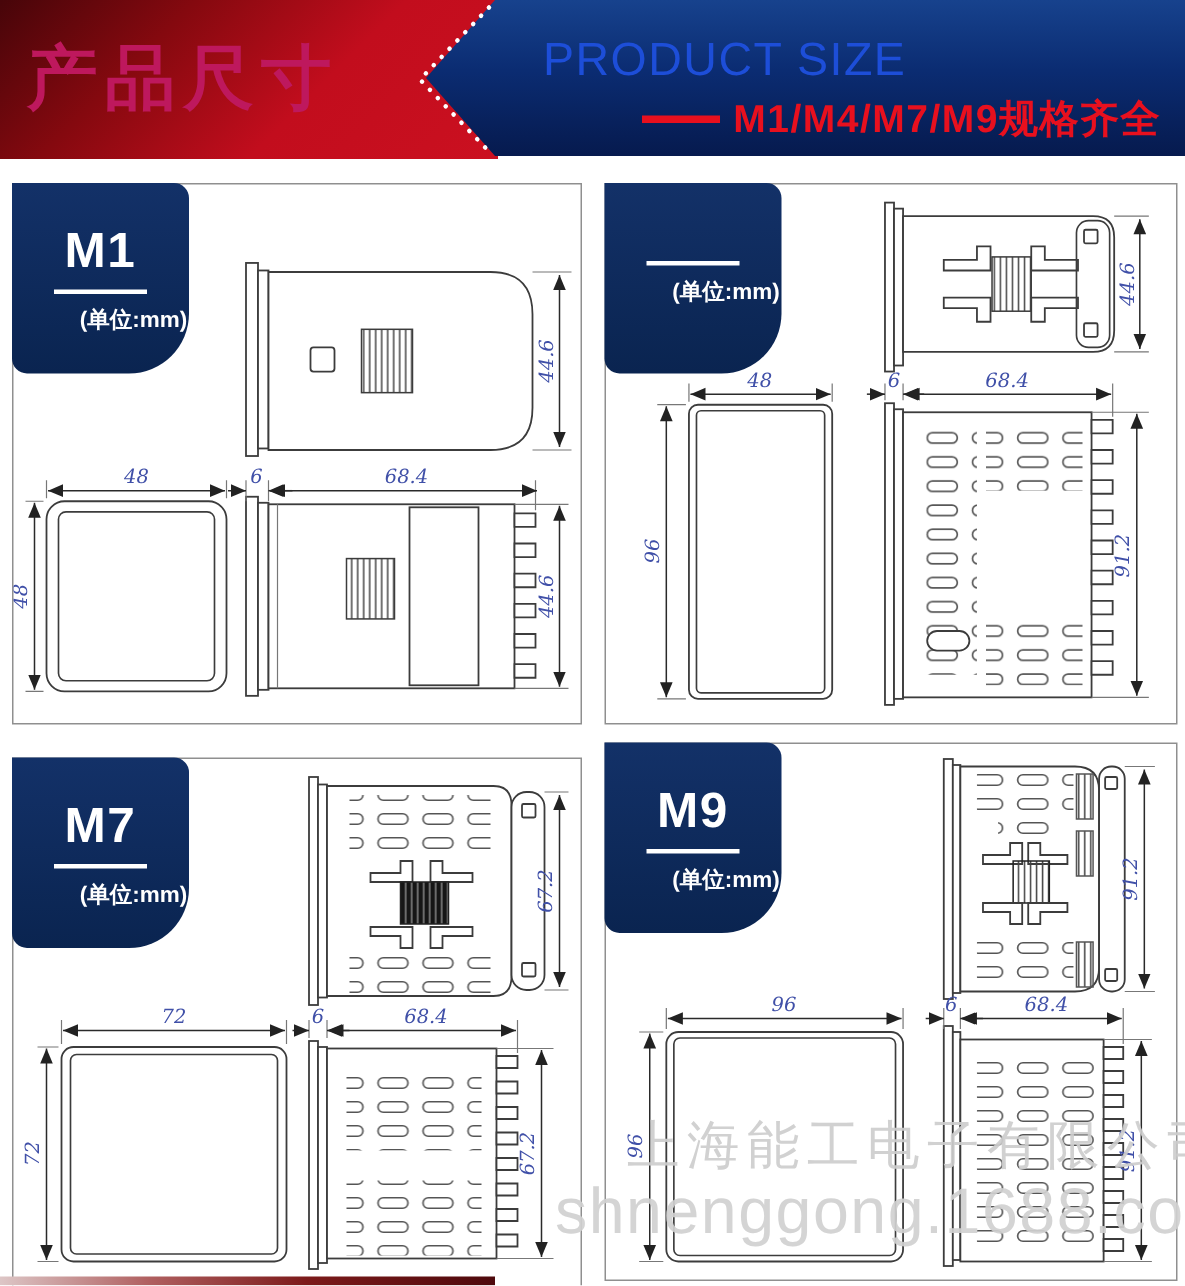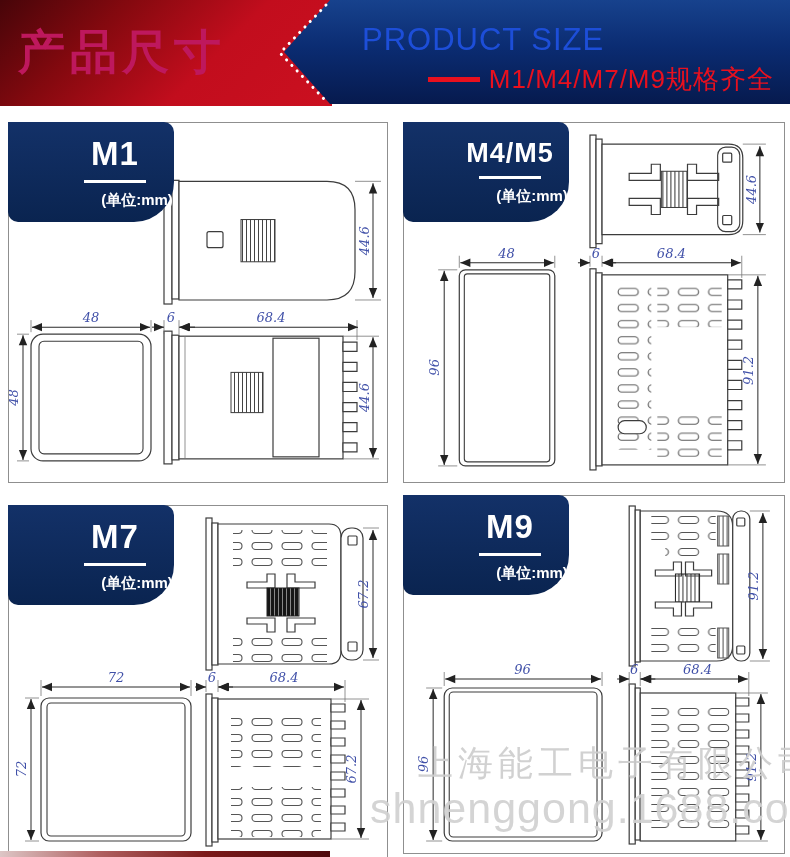--- a/index.html
+++ b/index.html
@@ -13,34 +13,34 @@
   .hdr-blue{position:absolute;left:284px;top:0;width:506px;height:104px;
             background:linear-gradient(180deg,#17428d 0%,#0b2c72 45%,#061a4e 100%);
             clip-path:polygon(46px 0,0 50%,46px 100%,100% 100%,100% 0);}
   .hdr-dots{position:absolute;left:266px;top:0;width:80px;height:106px;}
   .hdr-title{position:absolute;left:18px;top:50%;transform:translateY(-52%);
              color:#be185d;font-size:47px;font-weight:900;letter-spacing:5px;white-space:nowrap;}
   .hdr-en{position:absolute;left:362px;top:22px;color:#1d4ed8;font-size:31px;
           font-weight:500;letter-spacing:1px;white-space:nowrap;}
   .hdr-sub{position:absolute;right:16px;top:62px;display:flex;align-items:center;gap:9px;}
   .hdr-dash{width:52px;height:5px;background:#e8101e;}
-  .hdr-subtxt{color:#e8101e;font-size:26px;font-weight:400;white-space:nowrap;letter-spacing:1px;}
+  .hdr-subtxt{color:#e8101e;font-size:26px;font-weight:700;white-space:nowrap;letter-spacing:1px;}
 
   
   .panel{position:absolute;background:#fff;border:1px solid #8f8f8f;}
   .p1{left:8px;  top:122px;width:378px;height:359px;}
   .p2{left:403px;top:122px;width:380px;height:359px;}
   .p3{left:8px;  top:505px;width:378px;height:357px;}
   .p4{left:403px;top:495px;width:380px;height:357px;}
   .draw{position:absolute;left:0;top:0;width:100%;height:100%;}
 
-  .badge{position:absolute;left:-1px;top:-1px;width:118px;height:100px;z-index:3;
+  .badge{position:absolute;left:-1px;top:-1px;width:118px;height:127px;z-index:3;
          background:linear-gradient(180deg,#133168,#0a2450);
          border-radius:0 10px 40px 10px;color:#fff;
-         display:flex;flex-direction:column;align-items:center;justify-content:center;padding-left:48px;}
+         display:flex;flex-direction:column;align-items:center;justify-content:center;}
   .badge-label{font-size:33px;font-weight:800;letter-spacing:1px;}
   .badge-label.small{font-size:27px;}
   .badge-line{width:62px;height:3px;background:#fff;margin:7px 0 8px 0;}
   .badge-unit{font-size:15px;font-weight:700;margin-left:44px;}
 
   
   .o{fill:#fff;stroke:#3c3c3c;stroke-width:1.2;}
   .oT{fill:none;stroke:#3c3c3c;stroke-width:1.1;}
   .d{stroke:#2a2a2a;stroke-width:1;fill:none;}
   .x{stroke:#777;stroke-width:0.8;fill:none;}
@@ -125,21 +125,20 @@
       <line class="d" x1="171" y1="203" x2="349" y2="203" marker-start="url(#as0)" marker-end="url(#ae0)"></line>
       <text class="t" x="262" y="198" text-anchor="middle">68.4</text>
       <path class="x" d="M334,212 H370 M334,334 H370"></path>
       <line class="d" x1="364" y1="213" x2="364" y2="333" marker-start="url(#as0)" marker-end="url(#ae0)"></line>
       <text class="t" x="360" y="273" text-anchor="middle" transform="rotate(-90 360 273)">44.6</text>
     </svg>
   </section>
 
   <section class="panel p2">
     <div class="badge">
-      <div class="badge-label small">M4/M5</div>
       <div class="badge-line"></div>
       <div class="badge-unit">(单位:mm)</div>
     </div>
     <svg class="draw" viewBox="0 0 378 357" preserveAspectRatio="none">
       <defs>
         <marker id="ae1" markerWidth="11" markerHeight="10" refX="10" refY="5" orient="auto" markerUnits="userSpaceOnUse">
             <path d="M0,0.8 L10,5 L0,9.2 Z" fill="#222"></path>
           </marker>
         <marker id="as1" markerWidth="11" markerHeight="10" refX="0" refY="5" orient="auto" markerUnits="userSpaceOnUse">
             <path d="M10,0.8 L0,5 L10,9.2 Z" fill="#222"></path>

